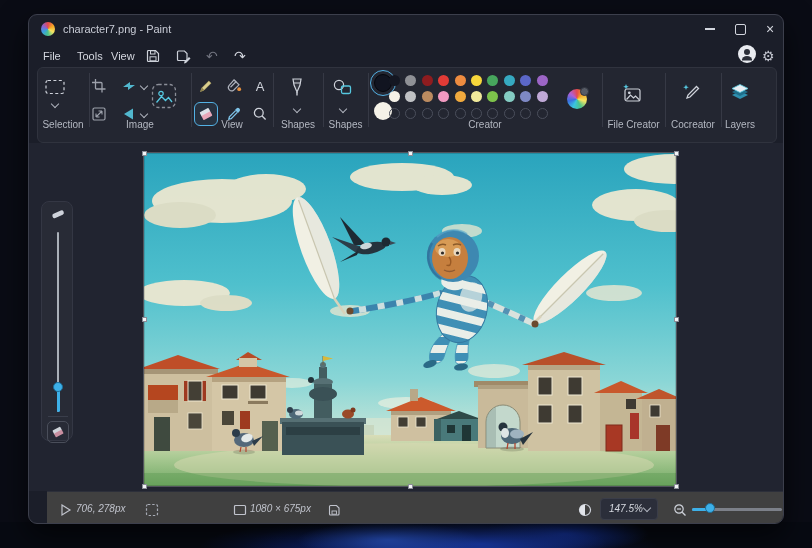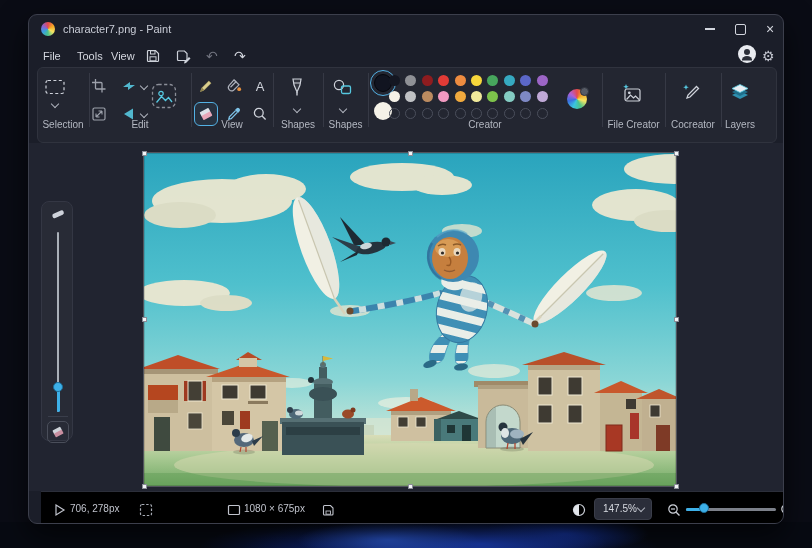--- a/index.html
+++ b/index.html
@@ -62,21 +62,21 @@
   .tp-track{position:absolute;left:15px;top:30px;width:2px;height:180px;background:#aab0b8;border-radius:1px;}
   .tp-fill{position:absolute;left:14.5px;top:185px;width:3px;height:25px;background:#3db0e8;border-radius:2px;}
   .tp-handle{position:absolute;left:11px;top:180px;width:10px;height:10px;border-radius:50%;background:#3db0e8;border:1px solid #1d6f9a;box-sizing:border-box;}
   .tp-sep{position:absolute;left:6px;top:214px;width:20px;height:1px;background:#3a3e4b;}
   .tp-btn{position:absolute;left:5px;top:219px;width:22px;height:22px;border:1px solid #4a4e5a;border-radius:5px;
     box-sizing:border-box;display:flex;align-items:center;justify-content:center;}
   .canvas-wrap{position:absolute;left:115px;top:10px;width:532px;height:333px;outline:1px solid rgba(255,255,255,.22);}
   .canvas-wrap svg{display:block;}
   .handle{position:absolute;width:5px;height:5px;background:#f2f3f5;border:1px solid #8a8d97;box-sizing:border-box;}
   
-  .statusbar{position:absolute;left:12px;right:0;top:476px;height:34px;background:#000000;border-top:1px solid #2c2f3a;}
+  .statusbar{position:absolute;left:18px;right:0;top:476px;height:34px;background:#404040;border-top:1px solid #2c2f3a;font-style:italic;}
   .sicon{position:absolute;top:11px;width:14px;height:14px;}
   .stext{position:absolute;top:0;height:34px;line-height:34px;font-size:10px;color:#c0c3cc;white-space:nowrap;}
   .zoombox{position:absolute;left:553px;top:6px;width:58px;height:22px;background:#2b2e3a;border:1px solid #3a3d49;
     border-radius:4px;box-sizing:border-box;}
   .zoombox .ztext{position:absolute;left:8px;top:0;height:20px;line-height:20px;font-size:10px;color:#d6d9e0;}
   .zslider-track{position:absolute;left:645px;top:15.5px;width:90px;height:3px;background:#7c8089;border-radius:2px;}
   .zslider-fill{position:absolute;left:645px;top:15.5px;width:18px;height:3px;background:#3db0e8;border-radius:2px;}
   .zslider-handle{position:absolute;left:658px;top:11px;width:10px;height:10px;border-radius:50%;background:#3db0e8;border:1px solid #1d6f9a;box-sizing:border-box;}
 </style>
 </head>
@@ -157,21 +157,21 @@
       </svg>
       <svg class="ricon" style="left:92px;top:91px" viewBox="0 0 16 16">
         <path d="M12,2.5 L3,8 L12,13.5 Z" fill="#56c8e0" opacity="0.9"></path>
       </svg>
       <span class="chev" style="left:112px;top:96px"></span>
       <svg class="rbigbtn" viewBox="0 0 26 26">
         <rect x="1.5" y="1.5" width="23" height="23" rx="6" fill="none" stroke="#8b8e98" stroke-width="1.3" stroke-dasharray="3.2 2.4"></rect>
         <circle cx="10" cy="10.5" r="2.2" fill="none" stroke="#56c8e0" stroke-width="1.2"></circle>
         <path d="M5.5,19.5 l5,-6 4,4 3,-3 3.5,4.5" fill="none" stroke="#56c8e0" stroke-width="1.3"></path>
       </svg>
-      <div class="rlabel" style="left:60px;width:102px">Edit</div>
+      <div class="rlabel" style="left:60px;width:102px">Image</div>
 
       <svg class="ricon" style="left:169px;top:63px" viewBox="0 0 16 16">
         <polygon points="2.5,13.5 4,9.8 10.8,3 13,5.2 6.2,12 2.5,13.5" fill="#d9cd8e" stroke="#b9ab66" stroke-width="0.6"></polygon>
         <polygon points="2.5,13.5 4,9.8 6.2,12" fill="#8a7d4a"></polygon>
       </svg>
       <svg class="ricon" style="left:197px;top:63px" viewBox="0 0 16 16">
         <path d="M8,1.8 L13,6.8 L7.6,12.2 A3.3,3.3 0 0 1 3,7.6 Z" fill="none" stroke="#aeb2bc" stroke-width="1.2"></path>
         <path d="M8,1.8 L10,3.8 L4.5,9.2" fill="none" stroke="#aeb2bc" stroke-width="1.2"></path>
         <circle cx="13.2" cy="11.2" r="1.9" fill="#e8913f"></circle>
       </svg>

